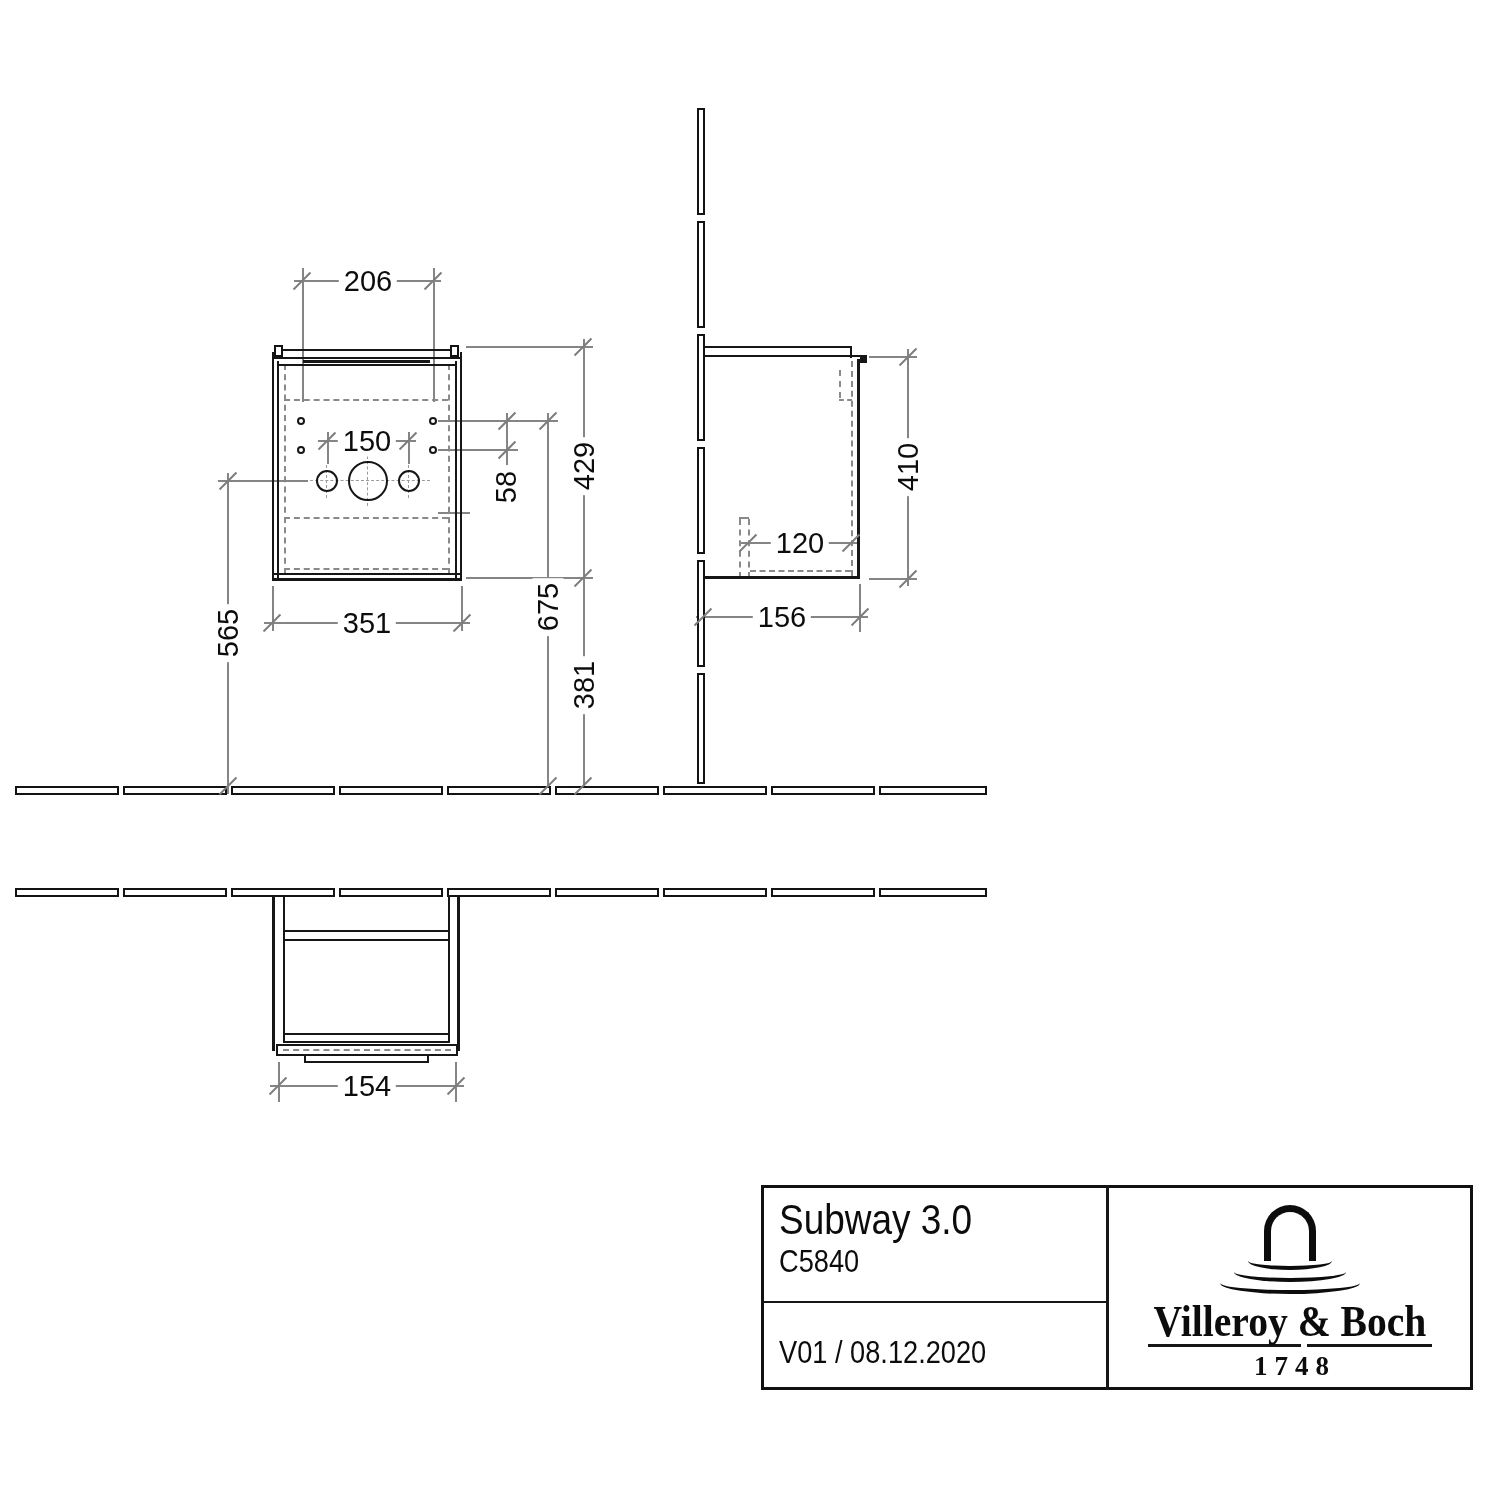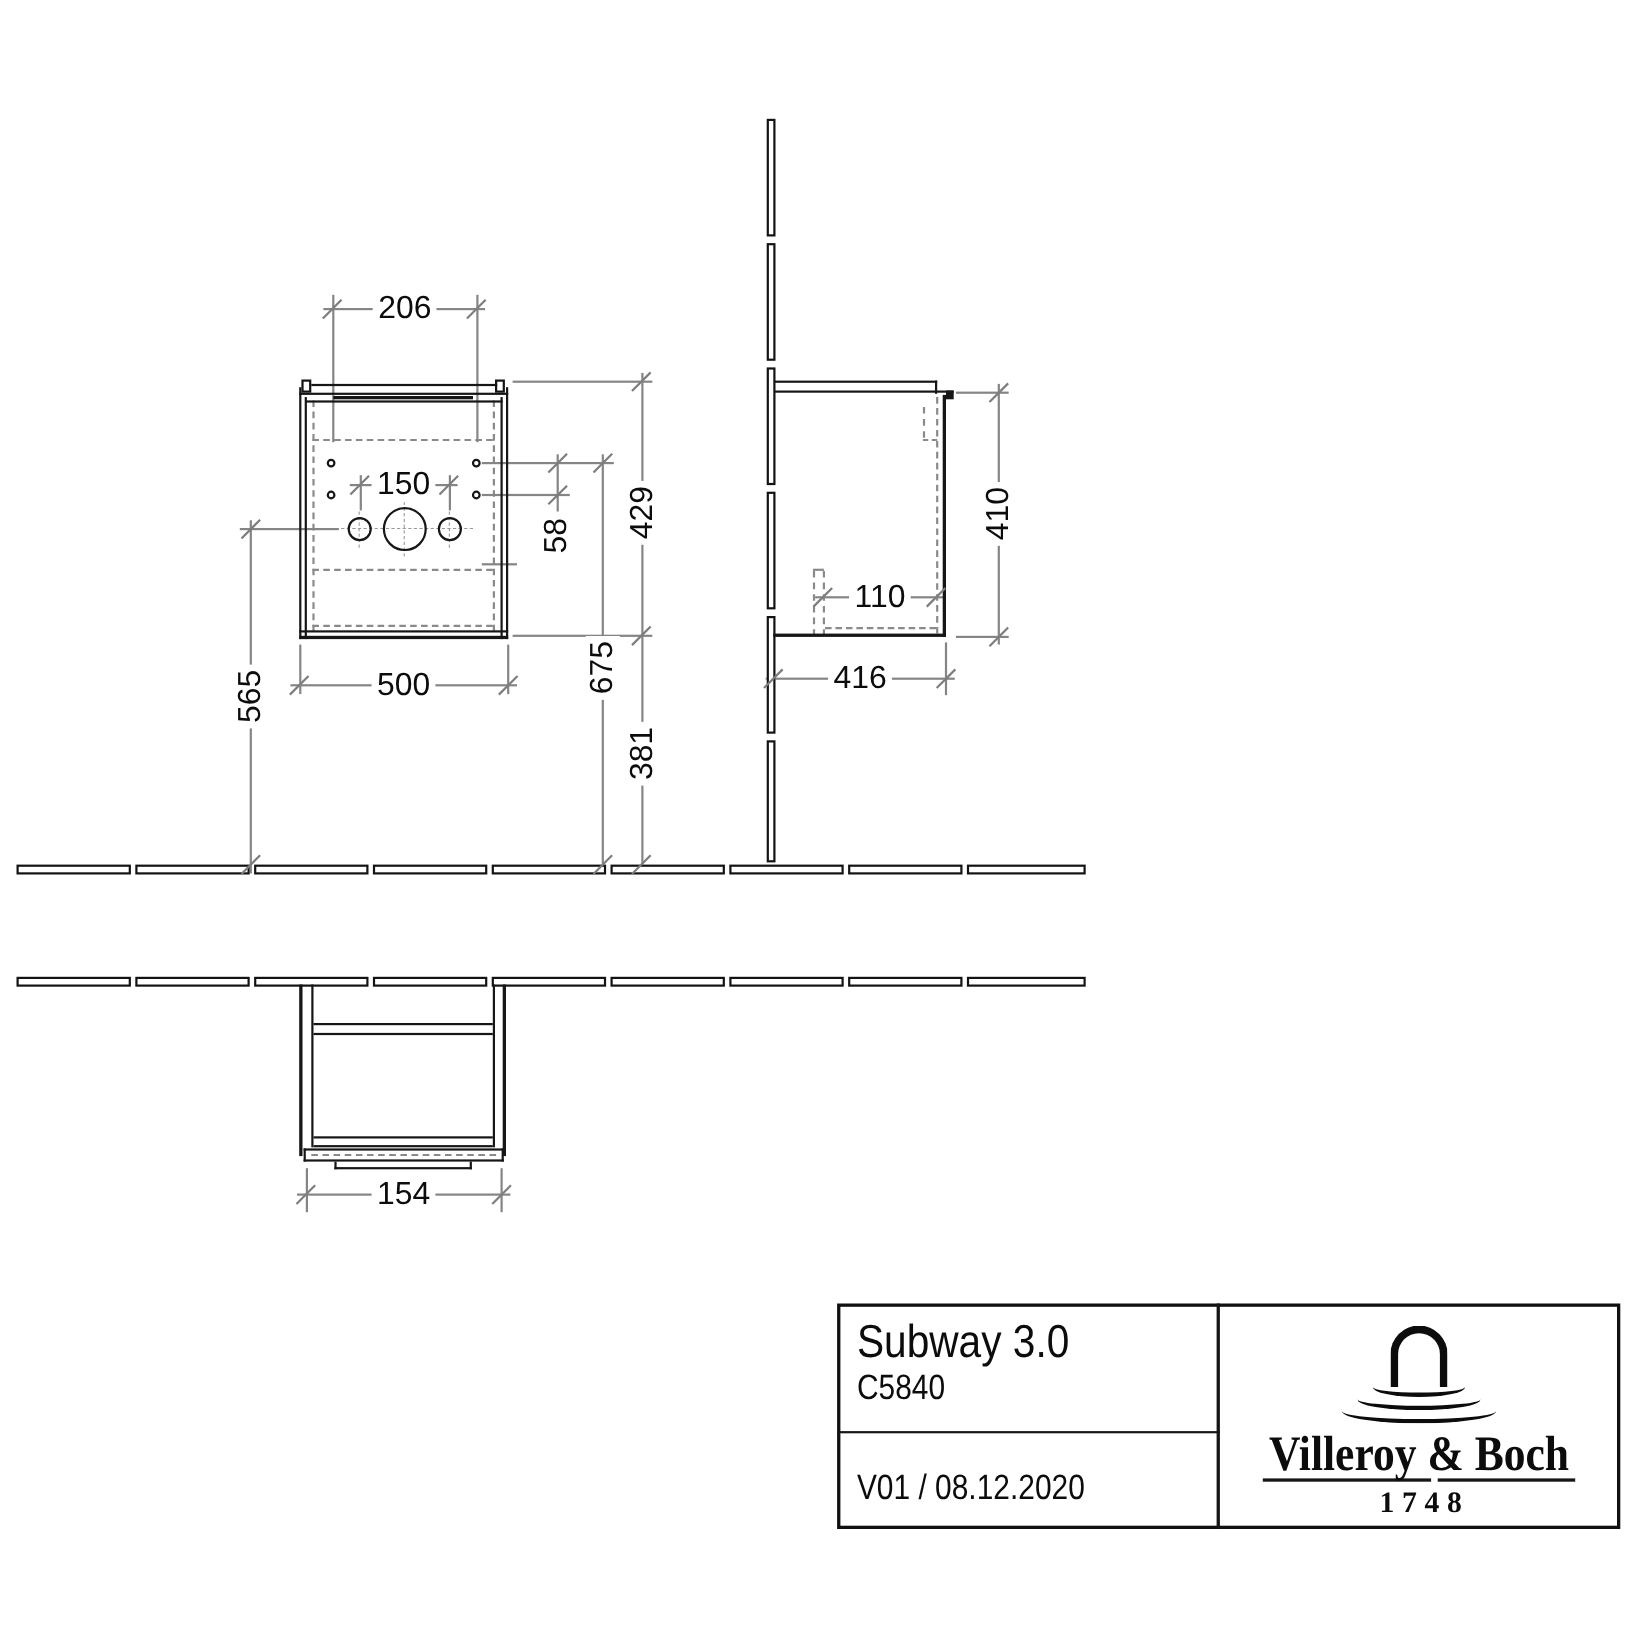--- a/index.html
+++ b/index.html
@@ -149,21 +149,21 @@
     <div class="gl" style="left:227px;top:473px;width:1.5px;height:321px;"></div>
     <div class="tick" style="left:216px;top:480px;"></div>
     <div class="tick" style="left:216px;top:785px;"></div>
     <div class="lbl r" style="left:228px;top:633px;">565</div>
 
     <div class="gl" style="left:272px;top:586px;width:1.5px;height:45px;"></div>
     <div class="gl" style="left:461px;top:586px;width:1.5px;height:45px;"></div>
     <div class="gl" style="left:264px;top:622px;width:206px;height:1.5px;"></div>
     <div class="tick" style="left:260px;top:622px;"></div>
     <div class="tick" style="left:450px;top:622px;"></div>
-    <div class="lbl" style="left:367px;top:623px;">500</div>
+    <div class="lbl" style="left:367px;top:623px;">351</div>
   </div>
 
   <div>
     <div class="ln" style="left:704px;top:346px;width:148px;height:2px;"></div>
     <div class="ln" style="left:850px;top:346px;width:2px;height:12px;"></div>
     <div class="ln" style="left:704px;top:355px;width:163px;height:2px;"></div>
     <div class="ln" style="left:860px;top:355px;width:7px;height:8px;"></div>
     <div class="ln" style="left:857px;top:359px;width:3px;height:220px;"></div>
     <div class="ln" style="left:703px;top:576px;width:157px;height:3px;"></div>
     <div class="dv" style="left:851px;top:361px;height:215px;"></div>
@@ -173,34 +173,34 @@
     <div class="dv" style="left:739px;top:519px;height:59px;"></div>
     <div class="dv" style="left:748px;top:519px;height:59px;"></div>
     <div class="dh" style="left:739px;top:517px;width:10px;"></div>
   </div>
 
   <div>
 
     <div class="gl" style="left:741px;top:542px;width:118px;height:1.5px;"></div>
     <div class="tick" style="left:736px;top:542px;"></div>
     <div class="tick" style="left:839px;top:542px;"></div>
-    <div class="lbl" style="left:800px;top:543px;">110</div>
+    <div class="lbl" style="left:800px;top:543px;">120</div>
 
     <div class="gl" style="left:869px;top:356px;width:48px;height:1.5px;"></div>
     <div class="gl" style="left:869px;top:578px;width:48px;height:1.5px;"></div>
     <div class="gl" style="left:907px;top:349px;width:1.5px;height:237px;"></div>
     <div class="tick" style="left:896px;top:356px;"></div>
     <div class="tick" style="left:896px;top:578px;"></div>
     <div class="lbl r" style="left:908px;top:467px;">410</div>
 
     <div class="gl" style="left:859px;top:584px;width:1.5px;height:48px;"></div>
     <div class="gl" style="left:696px;top:616px;width:172px;height:1.5px;"></div>
     <div class="tick" style="left:691px;top:616px;"></div>
     <div class="tick" style="left:848px;top:616px;"></div>
-    <div class="lbl" style="left:782px;top:617px;">416</div>
+    <div class="lbl" style="left:782px;top:617px;">156</div>
   </div>
 
   <div>
     <div class="ln" style="left:272px;top:895px;width:3px;height:156px;"></div>
     <div class="ln" style="left:283px;top:895px;width:2px;height:148px;"></div>
     <div class="ln" style="left:448px;top:895px;width:2px;height:148px;"></div>
     <div class="ln" style="left:457px;top:895px;width:3px;height:156px;"></div>
     <div class="ln" style="left:285px;top:930px;width:163px;height:2px;"></div>
     <div class="ln" style="left:285px;top:939px;width:163px;height:2px;"></div>
     <div class="ln" style="left:285px;top:1033px;width:163px;height:2px;"></div>

